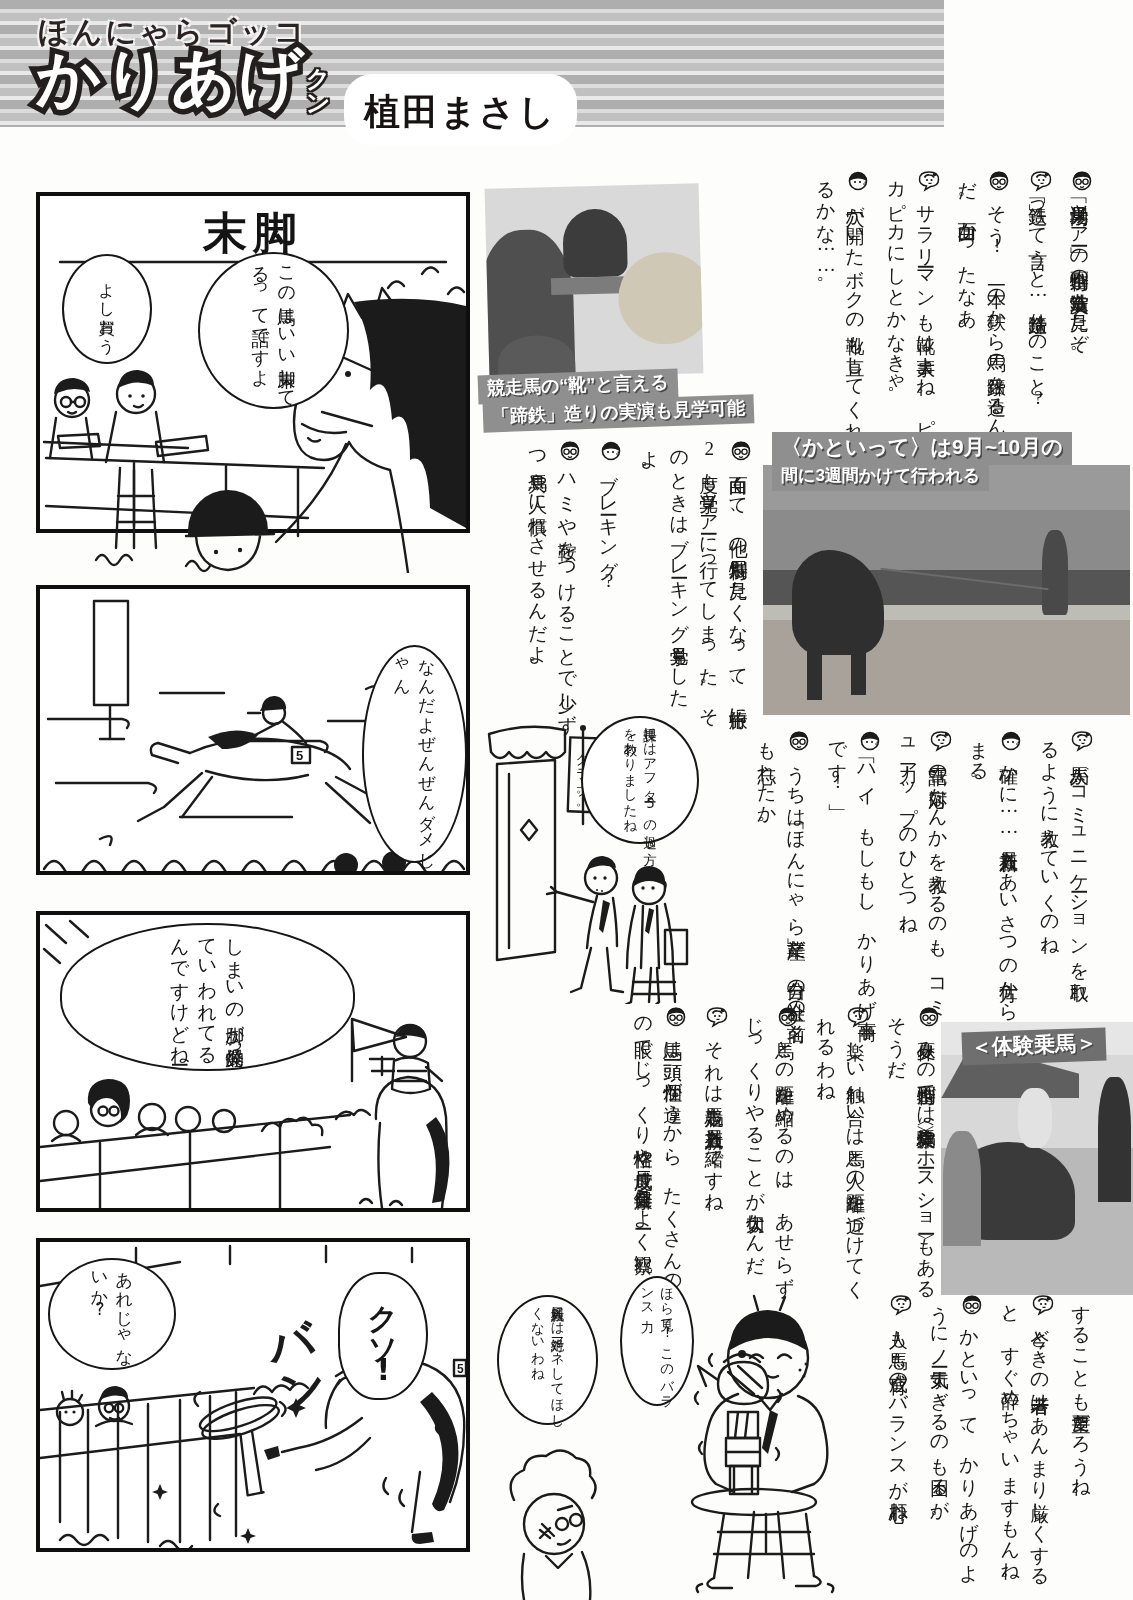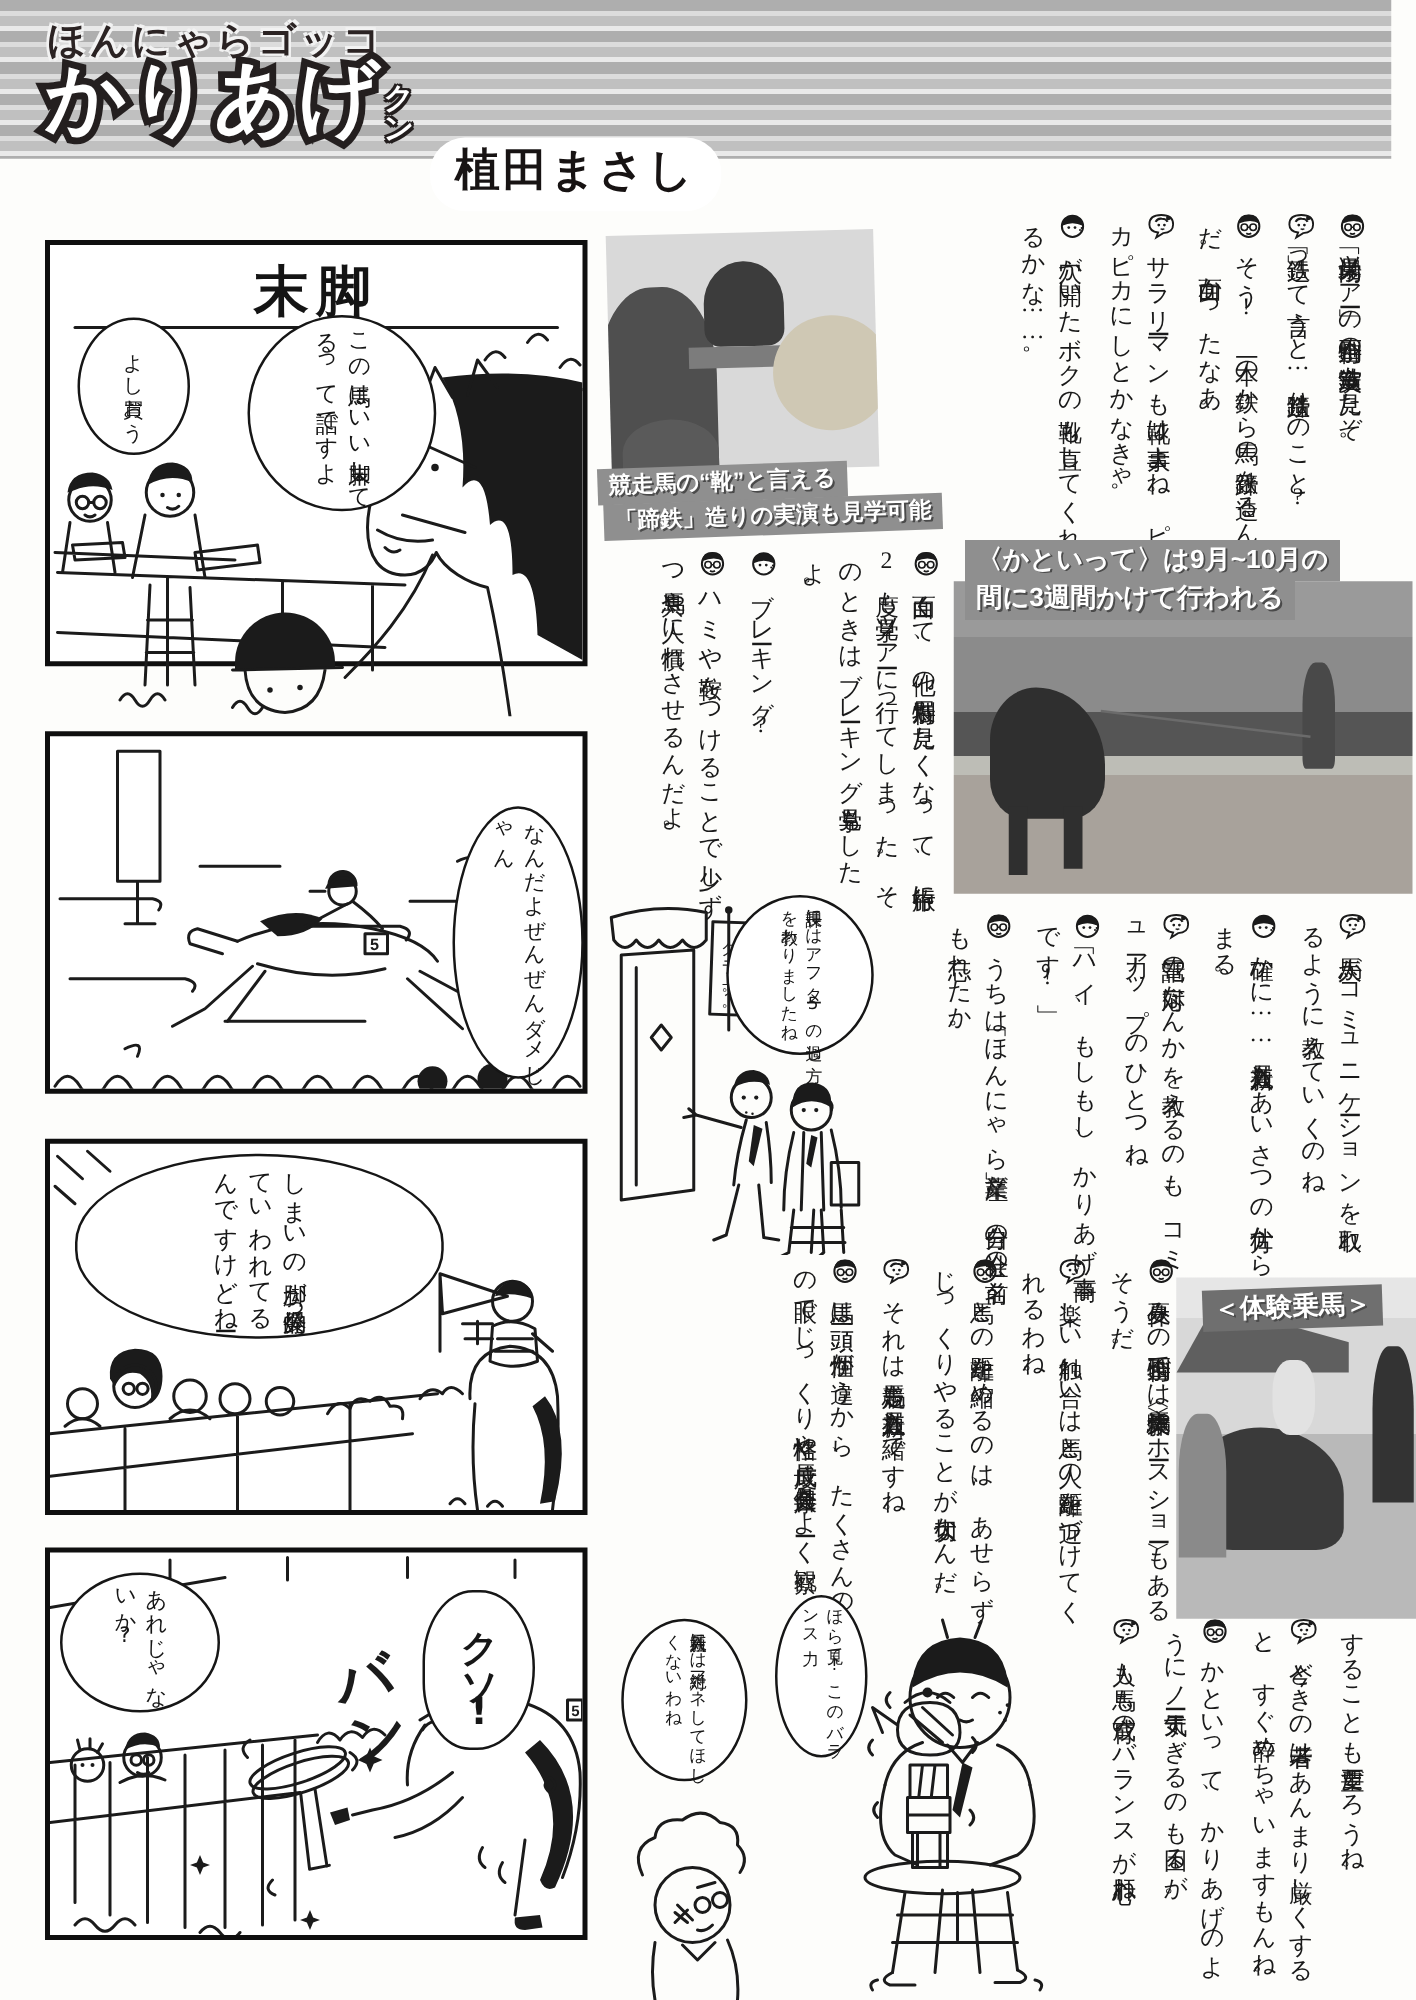--- a/index.html
+++ b/index.html
@@ -1,29 +1,29 @@
 <!DOCTYPE html>
 <html><head>
 <meta charset="utf-8">
 <style>
   html,body{margin:0;padding:0;background:#e9e7e2;}
   #page{position:relative;width:1133px;height:1600px;background:#fdfdfb;margin:0 auto;overflow:hidden;
         font-family:"Liberation Sans",sans-serif;color:#1b1b1b;}
   .abs{position:absolute;}
   
-  #header{left:0;top:0;width:1113px;height:127px;
+  #header{left:0;top:0;width:944px;height:127px;
     background:repeating-linear-gradient(180deg,#aeaeae 0 9px,#dcdcdc 9px 13px,#c0c0c0 13px 21px,#e9e9e9 21px 25px);}
   #series-title{left:38px;top:12px;font-size:30px;font-weight:900;color:#2b2323;letter-spacing:3px;
     text-shadow:2px 2px 0 #f2f2f2,-2px -2px 0 #f2f2f2,2px -2px 0 #f2f2f2,-2px 2px 0 #f2f2f2;}
   .t-big{font-size:64px;font-weight:900;letter-spacing:2px;line-height:1;font-family:Liberation Sans, sans-serif;}
   #title-outline{left:36px;top:46px;color:#241f1f;-webkit-text-stroke:11px #241f1f;}
   #title-fill{left:36px;top:46px;color:#ffffff;}
   #title-suffix{left:302px;top:50px;writing-mode:vertical-rl;text-orientation:upright;font-size:24px;font-weight:900;color:#fff;
     text-shadow:2px 0 0 #241f1f,-2px 0 0 #241f1f,0 2px 0 #241f1f,0 -2px 0 #241f1f,2px 2px 0 #241f1f,-2px -2px 0 #241f1f,2px -2px 0 #241f1f,-2px 2px 0 #241f1f;}
-  #author-pill{left:344px;top:74px;background:#ffffff;border-radius:28px;padding:2px 20px 8px;font-size:36px;font-weight:900;color:#171313;letter-spacing:2px;font-family:"DejaVu Sans",sans-serif;margin-top:36px;}
+  #author-pill{left:344px;top:74px;background:#ffffff;border-radius:28px;padding:14px 20px 8px;font-size:36px;font-weight:900;color:#171313;letter-spacing:2px;font-family:"DejaVu Sans",sans-serif;}
   
   .panel{position:absolute;background:#fff;border:4px solid #0f0f0f;box-sizing:border-box;}
   .panel svg{position:absolute;left:0;top:0;}
   .ln{stroke:#1b1b1b;stroke-width:2.4;fill:none;stroke-linecap:round;stroke-linejoin:round;}
   .fl{fill:#1b1b1b;stroke:none;}
   #comic-title{position:absolute;left:0;top:8px;width:100%;text-align:center;font-size:44px;font-weight:900;letter-spacing:6px;font-family:"DejaVu Sans",sans-serif;color:#141414;}
   .bubble{position:absolute;background:#fff;border:2.6px solid #161616;border-radius:50%;display:flex;align-items:center;justify-content:center;z-index:3;box-sizing:border-box;}
   .bub-t{writing-mode:vertical-rl;text-orientation:upright;font-family:"DejaVu Sans",sans-serif;color:#161616;line-height:1.45;font-weight:500;}
   #sfx-ban{writing-mode:vertical-rl;text-orientation:upright;font-size:46px;font-weight:900;transform:rotate(-14deg);font-family:"DejaVu Sans",sans-serif;z-index:4;line-height:1;}
   
@@ -249,21 +249,21 @@
   <div class="ph" style="left:763px;top:465px;width:367px;height:250px;background:linear-gradient(180deg,#9a9a9a 0 18%,#8b8b8b 18% 42%,#555555 42% 56%,#bdbdb6 56% 62%,#a8a29b 62% 100%)">
     <div style="left:8%;top:34%;width:25%;height:42%;background:#2f2f2f;border-radius:40% 60% 30% 30%"></div>
     <div style="left:12%;top:72%;width:4%;height:22%;background:#2f2f2f"></div>
     <div style="left:24%;top:72%;width:4%;height:20%;background:#2f2f2f"></div>
     <div style="right:17%;top:26%;width:7%;height:34%;background:#494949;border-radius:40% 40% 10% 10%"></div>
     <div style="left:32%;top:45%;width:46%;height:2px;background:#6b6b6b;transform:rotate(7deg)"></div>
   </div>
   <div class="cap" style="left:772px;top:432px;font-size:21px">
     <span>〈かといって〉は9月~10月の</span>
   </div>
-  <div class="cap" style="left:772px;top:463px;font-size:21px">
+  <div class="cap" style="left:772px;top:463px;font-size:17px">
     <span>間に3週間かけて行われる</span>
   </div>
 
   <div class="vsec" style="left:498px;top:438px;width:258px;height:292px">
     <div class="turn"><span class="face"><svg width="24" height="24">
             <use href="#ic-boss"></use>
           </svg></span><span>面白くて、他の特別展も見たくなって、旅行中に2度も見学ツアーに行ってしまった。そのときはブレーキング見学もしたよ。</span></div>
     <div class="turn"><span class="face"><svg width="24" height="24">
             <use href="#ic-kariage"></use>
           </svg></span><span>ブレーキング?</span></div>

